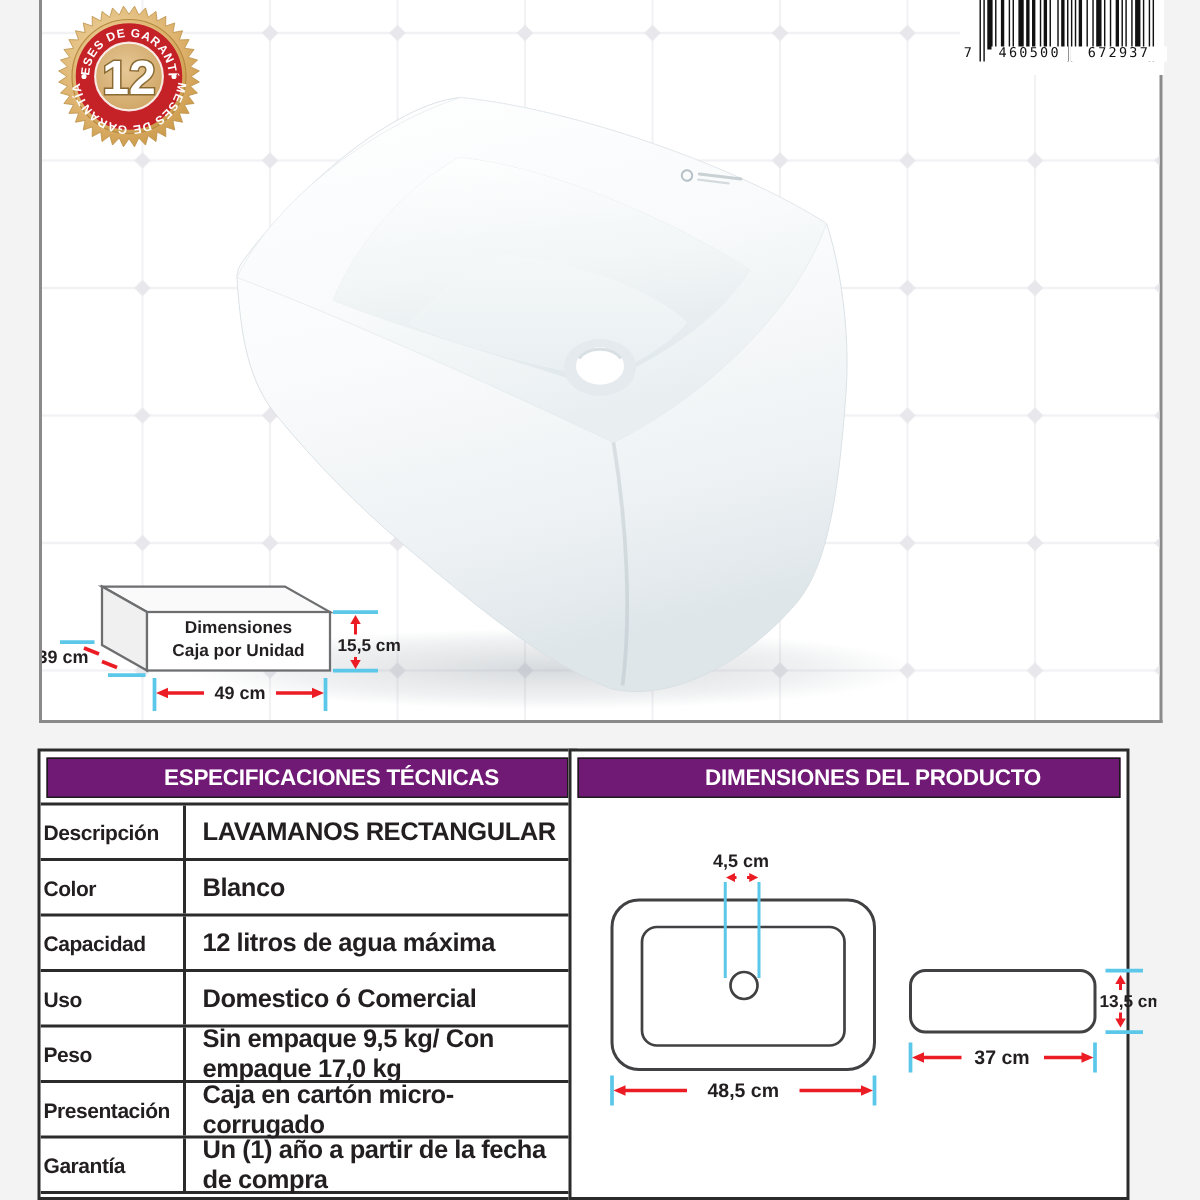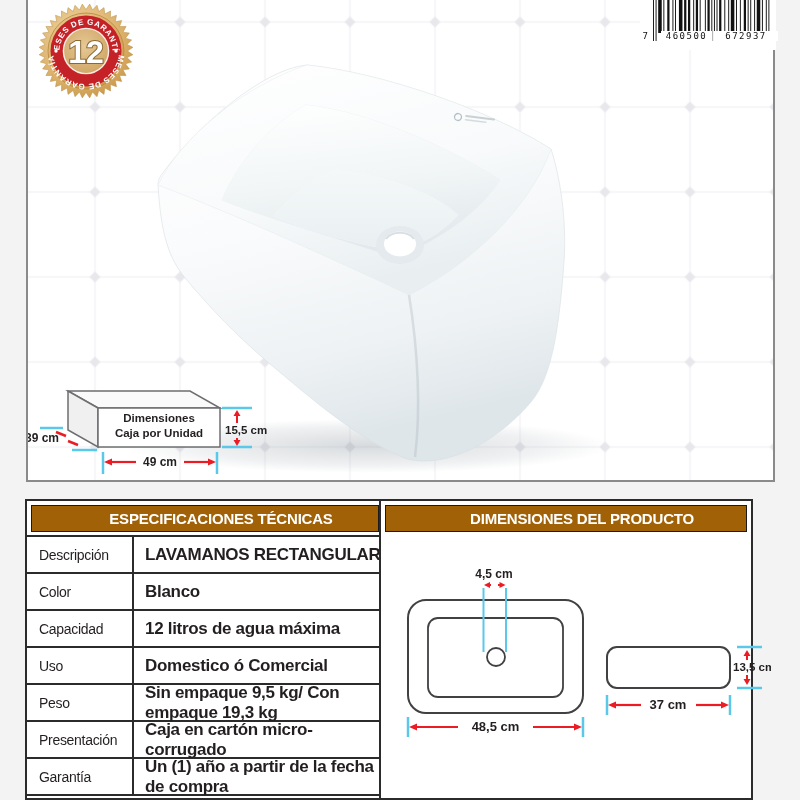--- a/index.html
+++ b/index.html
@@ -10,28 +10,28 @@
 
   
   #photo-card{left:26px;top:-4px;width:749px;height:486px;background:#fff;
     border:2px solid #8a8a8a;border-top:none;box-sizing:border-box;}
 
   
   .panel{position:absolute;top:499px;height:301px;background:#fff;
     border:2px solid #2b2b2b;box-sizing:border-box;overflow:hidden;}
   #specs-panel{left:25px;width:360px;}
   #dims-panel{left:379px;width:374px;}
-  .panel-header{margin:4px 4px 3px 4px;height:25px;background:#a16207;border:1px solid #1b1b1b;
+  .panel-header{margin:4px 4px 3px 4px;height:25px;background:#701a75;border:1px solid #1b1b1b;
     display:flex;align-items:center;justify-content:center;padding-left:32px;}
   .panel-header span{color:#fff;font-weight:bold;font-size:15px;letter-spacing:-0.2px;}
 
   .spec-table{border-top:2px solid #2b2b2b;}
   .spec-row{display:flex;height:35px;border-bottom:2px solid #2b2b2b;align-items:stretch;}
-  .spec-label{flex:0 0 93px;padding-left:12px;border-right:2px solid #2b2b2b;
-    display:flex;align-items:center;font-weight:normal;font-size:14px;letter-spacing:-0.3px;}
+  .spec-label{flex:0 0 93px;padding-left:2px;border-right:2px solid #2b2b2b;
+    display:flex;align-items:center;font-weight:bold;font-size:14px;letter-spacing:-0.3px;}
   .spec-value{flex:1;padding-left:11px;display:flex;align-items:center;
     font-weight:bold;font-size:17px;letter-spacing:-0.3px;}
 
   
   #barcode{left:640px;top:0;width:136px;height:50px;background:#fff;}
   .bc-digits{position:absolute;top:31px;font-family:"DejaVu Sans Mono",monospace;
     font-size:9px;color:#111;background:#fff;letter-spacing:1.5px;text-align:center;}
   #bc-d1{left:1px;width:10px;}
   #bc-g1{left:21px;width:51px;}
   #bc-g2{left:74px;width:64px;}
@@ -243,21 +243,21 @@
       <div class="spec-row">
         <div class="spec-label">Capacidad</div>
         <div class="spec-value">12 litros de agua máxima</div>
       </div>
       <div class="spec-row">
         <div class="spec-label">Uso</div>
         <div class="spec-value">Domestico ó Comercial</div>
       </div>
       <div class="spec-row">
         <div class="spec-label">Peso</div>
-        <div class="spec-value">Sin empaque 9,5 kg/ Con empaque 19,3 kg</div>
+        <div class="spec-value">Sin empaque 9,5 kg/ Con empaque 17,0 kg</div>
       </div>
       <div class="spec-row">
         <div class="spec-label">Presentación</div>
         <div class="spec-value">Caja en cartón micro-corrugado</div>
       </div>
       <div class="spec-row">
         <div class="spec-label">Garantía</div>
         <div class="spec-value">Un (1) año a partir de la fecha de compra</div>
       </div>
     </div>

